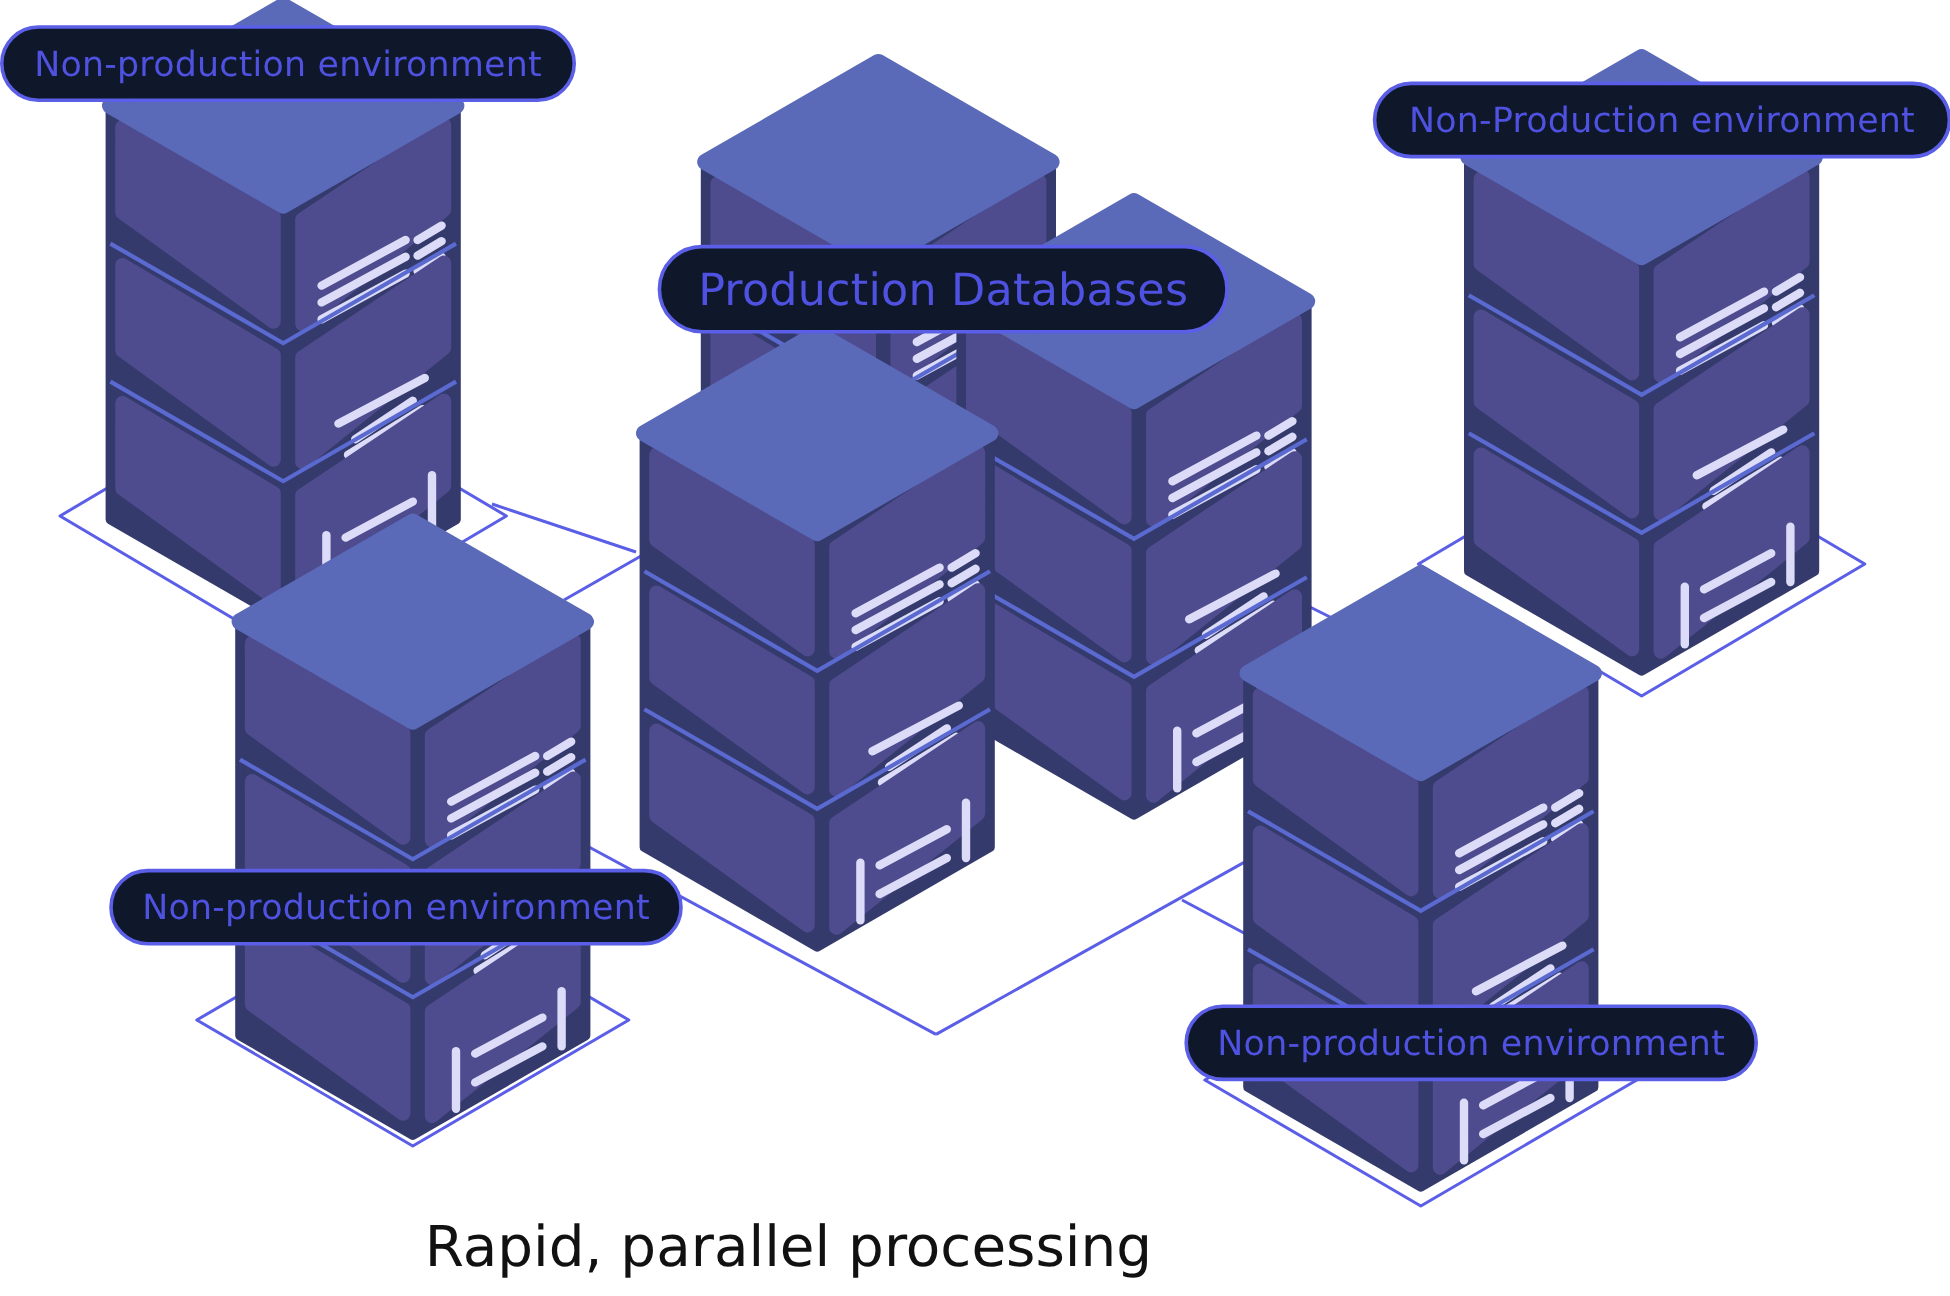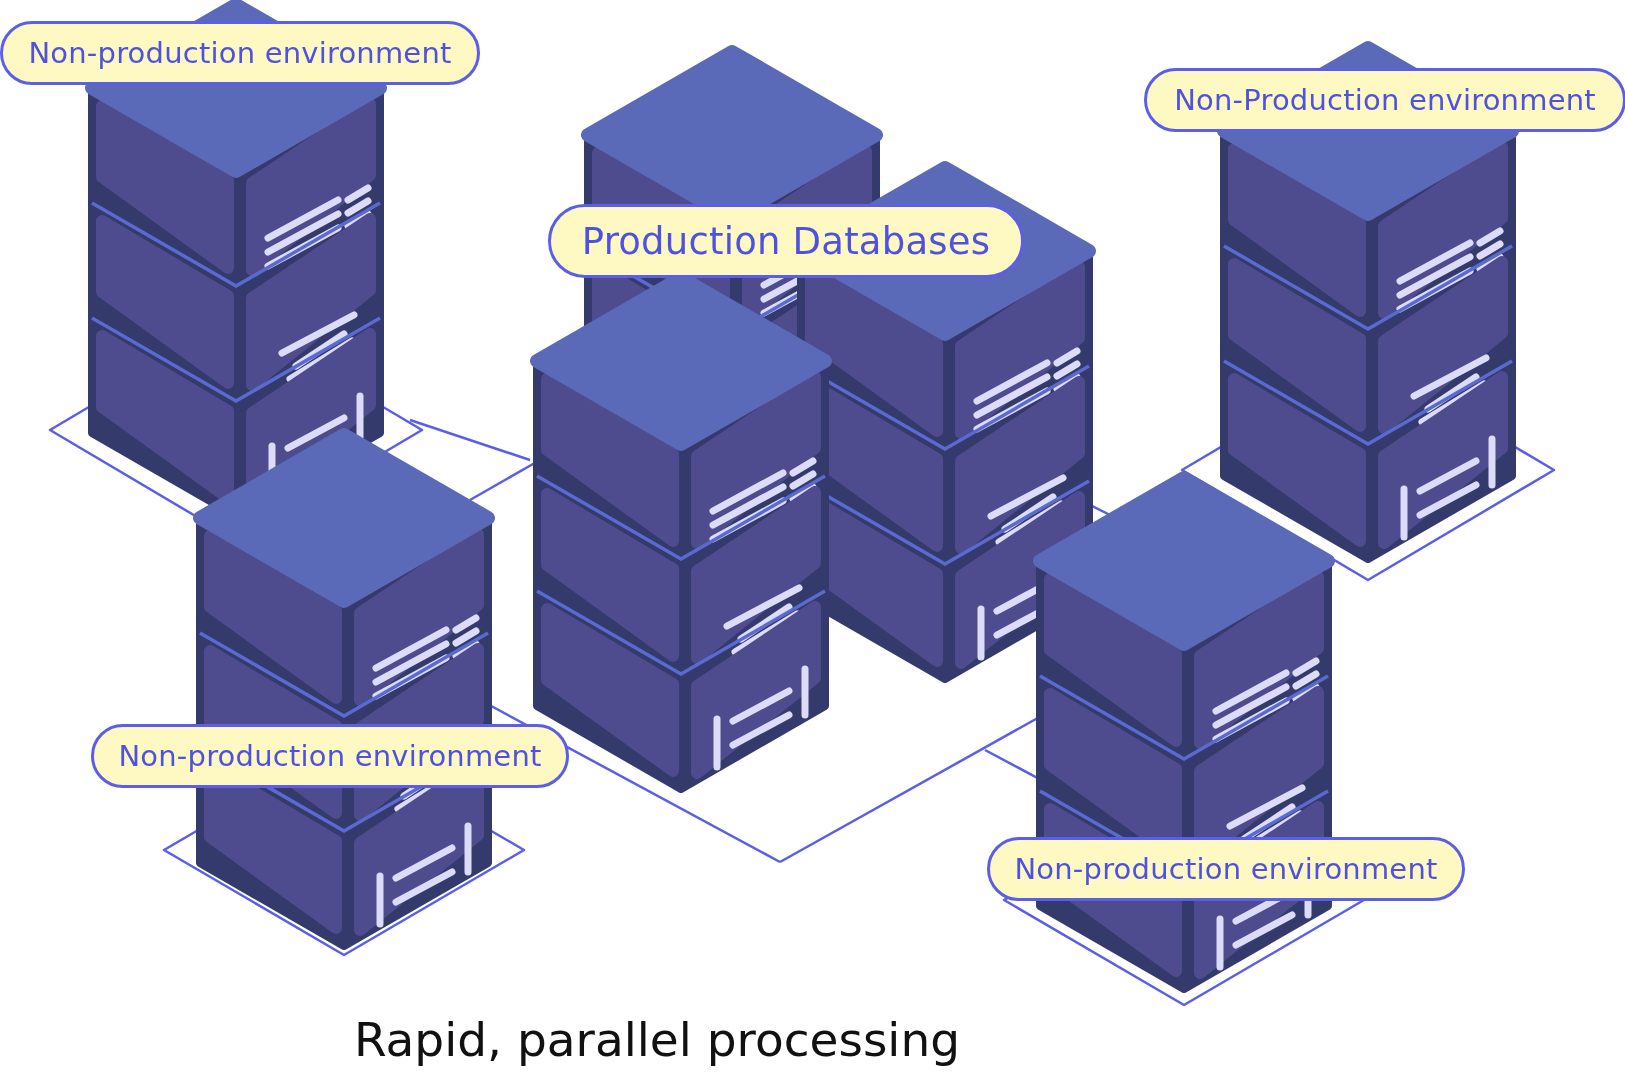--- a/index.html
+++ b/index.html
@@ -1,19 +1,19 @@
 <!DOCTYPE html>
 <html><head>
 <meta charset="utf-8">
 <style>
   html, body { margin:0; padding:0; background:#ffffff; }
   body { width:1625px; height:1080px; overflow:hidden; position:relative; font-family:"DejaVu Sans", sans-serif; }
   #stage { position:absolute; left:0; top:0; width:1625px; height:1080px; }
   .pill {
-    position:absolute; background:#fef9c3; border:3px solid #5b5ee6; border-radius:999px;
+    position:absolute; background:#0f172a; border:3px solid #5b5ee6; border-radius:999px;
     color:#4f52e0; white-space:nowrap; box-sizing:border-box;
     display:flex; align-items:center; justify-content:center;
     font-family:"DejaVu Sans", sans-serif; letter-spacing:0.2px;
   }
   .pill.small { font-size:29px; height:64px; padding:0 14px; }
   .pill.big { font-size:37px; height:74px; padding:0 18px; }
   #caption {
     position:absolute; left:0; width:1314px; top:1012px; text-align:center;
     font-family:"DejaVu Sans", sans-serif; font-size:47px; color:#111111;
   }

